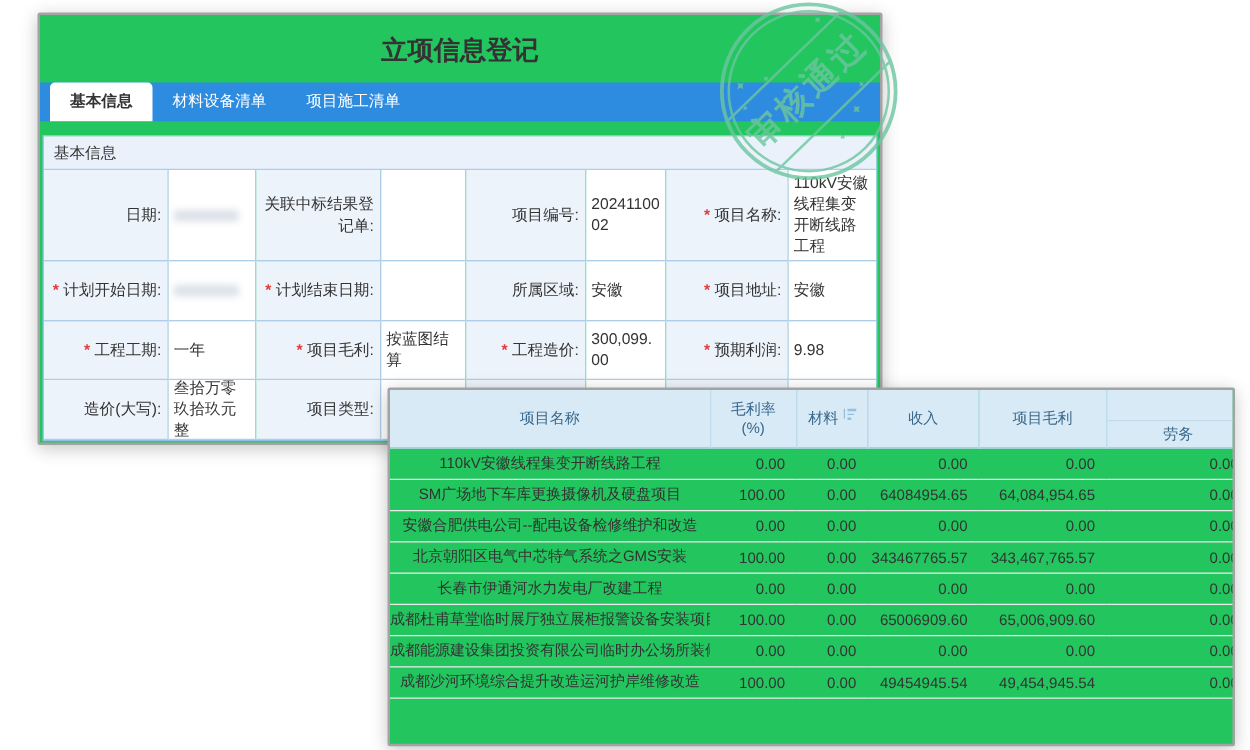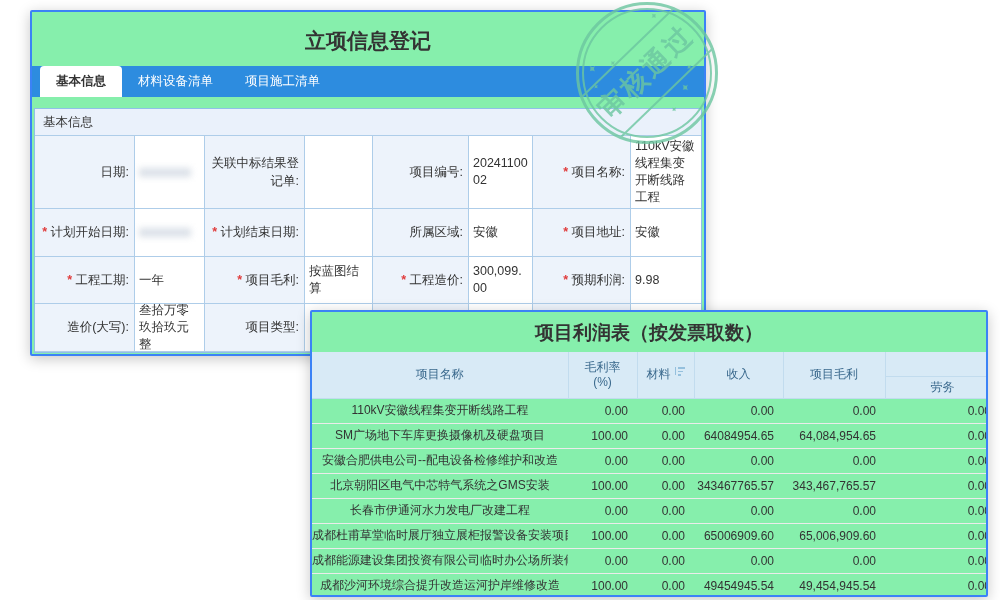--- a/index.html
+++ b/index.html
@@ -1,21 +1,21 @@
 <!DOCTYPE html>
 <html><head>
 <meta charset="utf-8">
 <style>
   * { box-sizing: border-box; margin: 0; padding: 0; }
   html, body { width: 1000px; height: 600px; background: #ffffff; overflow: hidden;
     font-family: "Liberation Sans", "DejaVu Sans", sans-serif; }
   .page { position: relative; width: 1000px; height: 600px; background: #fff; }
 
   
-  .panel { position: absolute; background: #86efac; border: 2px solid #3b82f6;
+  .panel { position: absolute; background: #22c55e; border: 2px solid #a3a3a3;
     box-shadow: 0 3px 14px rgba(0,0,0,.22); border-radius: 2px; }
   .panel-form { left: 30px; top: 10px; width: 676px; height: 346px; z-index: 10; }
 
   .form-title { height: 54px; line-height: 58px; text-align: center;
     font-size: 21px; font-weight: bold; color: #333; }
 
   .tabbar { height: 31px; background: #2d8cdf; display: flex; align-items: flex-end; padding-left: 8px; }
   .tab { height: 31px; line-height: 31px; padding: 0 16px; font-size: 12.5px;
     color: #ffffff; cursor: pointer; }
   .tab.active { background: #ffffff; color: #333; border-radius: 4px 4px 0 0; font-weight: bold; }
@@ -173,21 +173,20 @@
       <span class="star" style="left:50px;top:36px;font-size:8px">✦</span>
       <span class="star" style="left:22px;top:42px;font-size:7px">✦</span>
       <span class="star" style="left:112px;top:30px;font-size:9px">✦</span>
       <span class="star" style="left:84px;top:102px;font-size:11px">✦</span>
       <span class="star" style="left:102px;top:92px;font-size:8px">✦</span>
       <span class="star" style="left:62px;top:112px;font-size:8px">✦</span>
     </div>
   </div>
 
   <section class="panel panel-profit">
-    <div class="profit-title">项目利润表（按发票取数）</div>
     <table class="profit">
       <colgroup>
         <col style="width:256px">
           <col style="width:69px">
           <col style="width:57px">
         <col style="width:89px">
           <col style="width:102px">
           <col style="width:115px">
       </colgroup>
       <thead>

